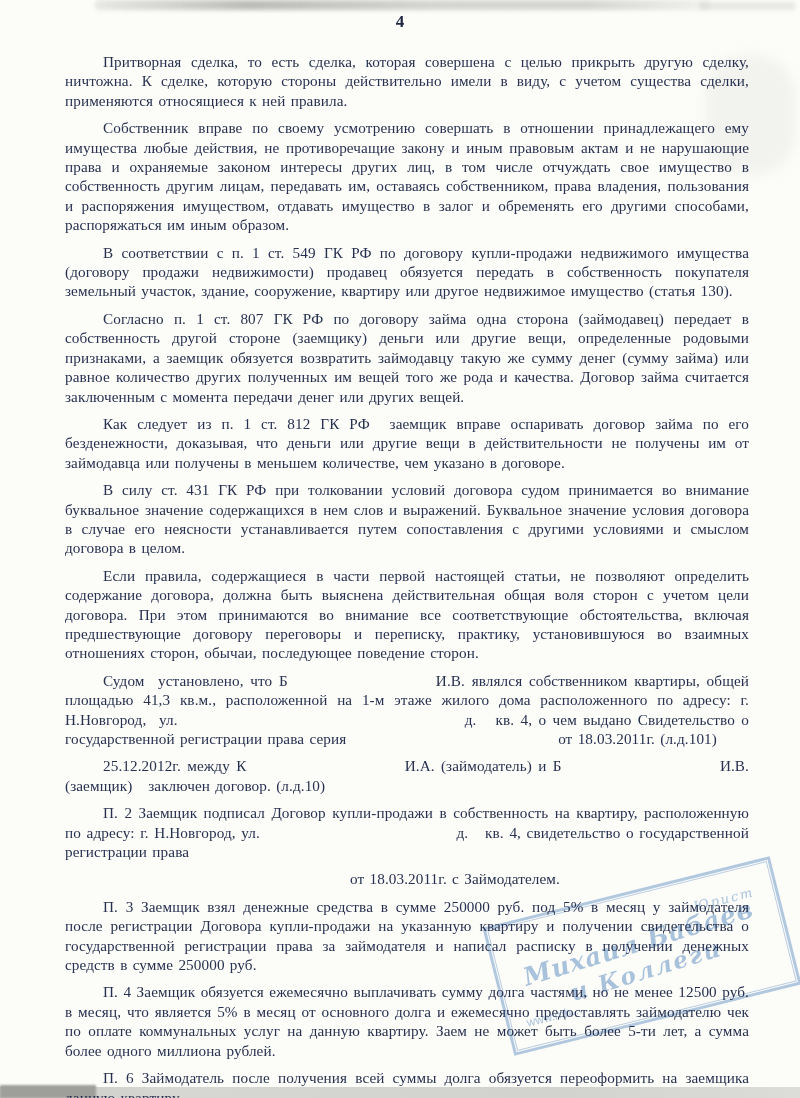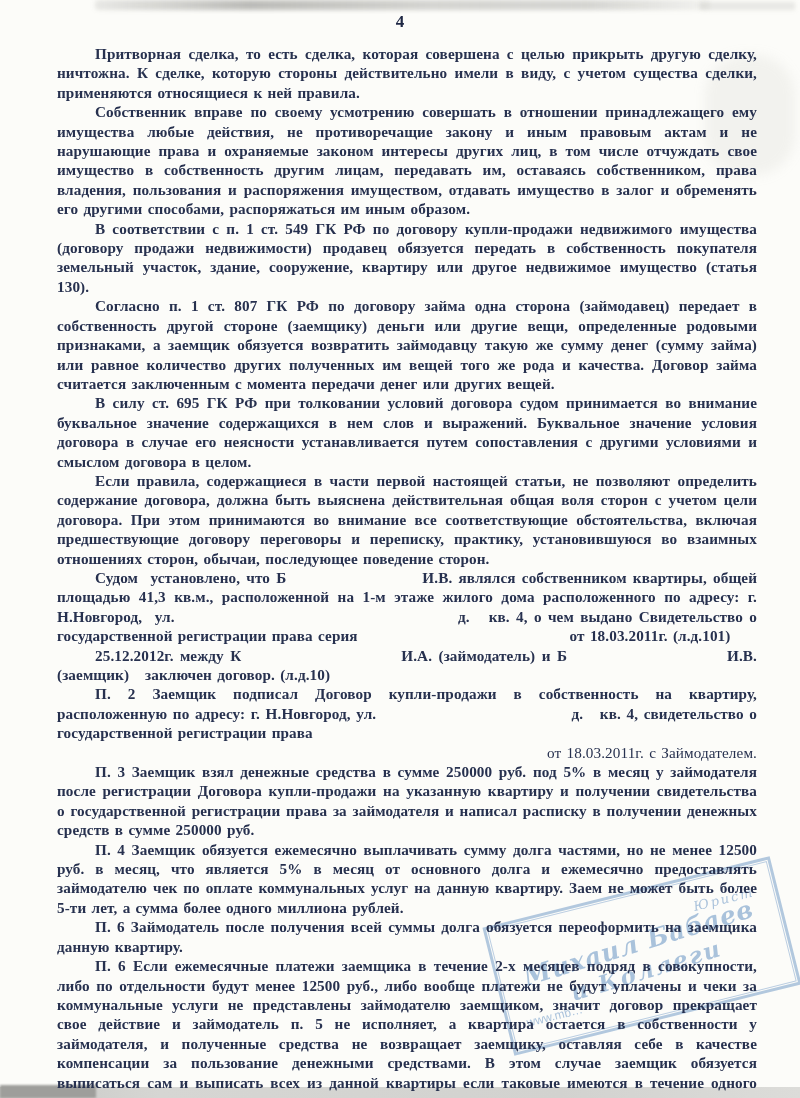--- a/index.html
+++ b/index.html
@@ -34,22 +34,22 @@
   }
   .page-number {
     position:absolute; top:12px; left:0; width:800px;
     text-align:center; font-weight:bold; font-size:17px; color:#1e2744;
   }
   .content {
     position:absolute; top:44px; left:57px; width:700px;
     font-size:15.2px; line-height:19.4px;
     text-align:justify; word-spacing:1.4px; letter-spacing:0.1px;
   }
-  .para { margin:0; text-indent:38px;font-weight:bold; }
-  .cont-right { margin:0 0 0 96px; text-indent:0; text-align:right; }
+  .para { margin:8px; text-indent:38px; }
+  .cont-right { margin:0 0 0 96px; text-indent:0; text-align:center; }
   
   .watermark {
     position:absolute; left:494px; top:890px; width:296px; height:132px;
     transform:rotate(-14deg); transform-origin:50% 50%;
     color:#93b2d3; opacity:0.78; z-index:0; pointer-events:none;
   }
   .wm-frame {
     position:absolute; inset:0; border:3px solid rgba(147,178,211,0.9);
   }
   .wm-frame-inner {
@@ -86,21 +86,22 @@
     </div>
   </div>
 
   <div class="page-number">4</div>
 
   <div class="content">
     <p class="para">Притворная сделка, то есть сделка, которая совершена с целью прикрыть другую сделку, ничтожна. К сделке, которую стороны действительно имели в виду, с учетом существа сделки, применяются относящиеся к ней правила.</p>
     <p class="para">Собственник вправе по своему усмотрению совершать в отношении принадлежащего ему имущества любые действия, не противоречащие закону и иным правовым актам и не нарушающие права и охраняемые законом интересы других лиц, в том числе отчуждать свое имущество в собственность другим лицам, передавать им, оставаясь собственником, права владения, пользования и распоряжения имуществом, отдавать имущество в залог и обременять его другими способами, распоряжаться им иным образом.</p>
     <p class="para">В соответствии с п. 1 ст. 549 ГК РФ по договору купли-продажи недвижимого имущества (договору продажи недвижимости) продавец обязуется передать в собственность покупателя земельный участок, здание, сооружение, квартиру или другое недвижимое имущество (статья 130).</p>
     <p class="para">Согласно п. 1 ст. 807 ГК РФ по договору займа одна сторона (займодавец) передает в собственность другой стороне (заемщику) деньги или другие вещи, определенные родовыми признаками, а заемщик обязуется возвратить займодавцу такую же сумму денег (сумму займа) или равное количество других полученных им вещей того же рода и качества. Договор займа считается заключенным с момента передачи денег или других вещей.</p>
-    <p class="para">В силу ст. 695 ГК РФ при толковании условий договора судом принимается во внимание буквальное значение содержащихся в нем слов и выражений. Буквальное значение условия договора в случае его неясности устанавливается путем сопоставления с другими условиями и смыслом договора в целом.</p>
+    <p class="para">Как следует из п. 1 ст. 812 ГК РФ&nbsp; заемщик вправе оспаривать договор займа по его безденежности, доказывая, что деньги или другие вещи в действительности не получены им от займодавца или получены в меньшем количестве, чем указано в договоре.</p>
+    <p class="para">В силу ст. 431 ГК РФ при толковании условий договора судом принимается во внимание буквальное значение содержащихся в нем слов и выражений. Буквальное значение условия договора в случае его неясности устанавливается путем сопоставления с другими условиями и смыслом договора в целом.</p>
     <p class="para">Если правила, содержащиеся в части первой настоящей статьи, не позволяют определить содержание договора, должна быть выяснена действительная общая воля сторон с учетом цели договора. При этом принимаются во внимание все соответствующие обстоятельства, включая предшествующие договору переговоры и переписку, практику, установившуюся во взаимных отношениях сторон, обычаи, последующее поведение сторон.</p>
     <p class="para">Судом&nbsp; установлено, что Б&nbsp;&nbsp;&nbsp;&nbsp;&nbsp;&nbsp;&nbsp;&nbsp;&nbsp;&nbsp;&nbsp;&nbsp;&nbsp;&nbsp;&nbsp;&nbsp;&nbsp;&nbsp;&nbsp;&nbsp;&nbsp;&nbsp;И.В. являлся собственником квартиры, общей площадью 41,3 кв.м., расположенной на 1-м этаже жилого дома расположенного по адресу: г. Н.Новгород,&nbsp; ул.&nbsp;&nbsp;&nbsp;&nbsp;&nbsp;&nbsp;&nbsp;&nbsp;&nbsp;&nbsp;&nbsp;&nbsp;&nbsp;&nbsp;&nbsp;&nbsp;&nbsp;&nbsp;&nbsp;&nbsp;&nbsp;&nbsp;&nbsp;&nbsp;&nbsp;&nbsp;&nbsp;&nbsp;&nbsp;&nbsp;&nbsp;&nbsp;&nbsp;&nbsp;&nbsp;&nbsp;&nbsp;&nbsp;&nbsp;&nbsp;&nbsp;&nbsp;&nbsp;&nbsp;&nbsp;д.&nbsp;&nbsp;&nbsp;кв. 4, о чем выдано Свидетельство о государственной регистрации права серия&nbsp;&nbsp;&nbsp;&nbsp;&nbsp;&nbsp;&nbsp;&nbsp;&nbsp;&nbsp;&nbsp;&nbsp;&nbsp;&nbsp;&nbsp;&nbsp;&nbsp;&nbsp;&nbsp;&nbsp;&nbsp;&nbsp;&nbsp;&nbsp;&nbsp;&nbsp;&nbsp;&nbsp;&nbsp;&nbsp;&nbsp;&nbsp;&nbsp;&nbsp;&nbsp;&nbsp;&nbsp;&nbsp;&nbsp;&nbsp;от 18.03.2011г. (л.д.101)</p>
     <p class="para">25.12.2012г. между К&nbsp;&nbsp;&nbsp;&nbsp;&nbsp;&nbsp;&nbsp;&nbsp;&nbsp;&nbsp;&nbsp;&nbsp;&nbsp;&nbsp;&nbsp;&nbsp;&nbsp;&nbsp;&nbsp;&nbsp;&nbsp;&nbsp;&nbsp;&nbsp;&nbsp;И.А. (займодатель) и Б&nbsp;&nbsp;&nbsp;&nbsp;&nbsp;&nbsp;&nbsp;&nbsp;&nbsp;&nbsp;&nbsp;&nbsp;&nbsp;&nbsp;&nbsp;&nbsp;&nbsp;&nbsp;&nbsp;&nbsp;&nbsp;&nbsp;&nbsp;&nbsp;&nbsp;И.В. (заемщик)&nbsp;&nbsp; заключен договор. (л.д.10)</p>
     <p class="para">П. 2 Заемщик подписал Договор купли-продажи в собственность на квартиру, расположенную по адресу: г. Н.Новгород, ул.&nbsp;&nbsp;&nbsp;&nbsp;&nbsp;&nbsp;&nbsp;&nbsp;&nbsp;&nbsp;&nbsp;&nbsp;&nbsp;&nbsp;&nbsp;&nbsp;&nbsp;&nbsp;&nbsp;&nbsp;&nbsp;&nbsp;&nbsp;&nbsp;&nbsp;&nbsp;&nbsp;&nbsp;&nbsp;&nbsp;&nbsp;&nbsp;&nbsp;&nbsp;&nbsp;д.&nbsp;&nbsp;&nbsp;кв. 4, свидетельство о государственной регистрации права</p>
     <p class="cont-right">от 18.03.2011г. с Займодателем.</p>
     <p class="para">П. 3 Заемщик взял денежные средства в сумме 250000 руб. под 5% в месяц у займодателя после регистрации Договора купли-продажи на указанную квартиру и получении свидетельства о государственной регистрации права за займодателя и написал расписку в получении денежных средств в сумме 250000 руб.</p>
     <p class="para">П. 4 Заемщик обязуется ежемесячно выплачивать сумму долга частями, но не менее 12500 руб. в месяц, что является 5% в месяц от основного долга и ежемесячно предоставлять займодателю чек по оплате коммунальных услуг на данную квартиру. Заем не может быть более 5-ти лет, а сумма более одного миллиона рублей.</p>
     <p class="para">П. 6 Займодатель после получения всей суммы долга обязуется переоформить на заемщика данную квартиру.</p>
     <p class="para">П. 6 Если ежемесячные платежи заемщика в течение 2-х месяцев подряд в совокупности, либо по отдельности будут менее 12500 руб., либо вообще платежи не будут уплачены и чеки за коммунальные услуги не представлены займодателю заемщиком, значит договор прекращает свое действие и займодатель п. 5 не исполняет, а квартира остается в собственности у займодателя, и полученные средства не возвращает заемщику, оставляя себе в качестве компенсации за пользование денежными средствами. В этом случае заемщик обязуется выписаться сам и выписать всех из данной квартиры если таковые имеются в течение одного месяца.</p>
 

